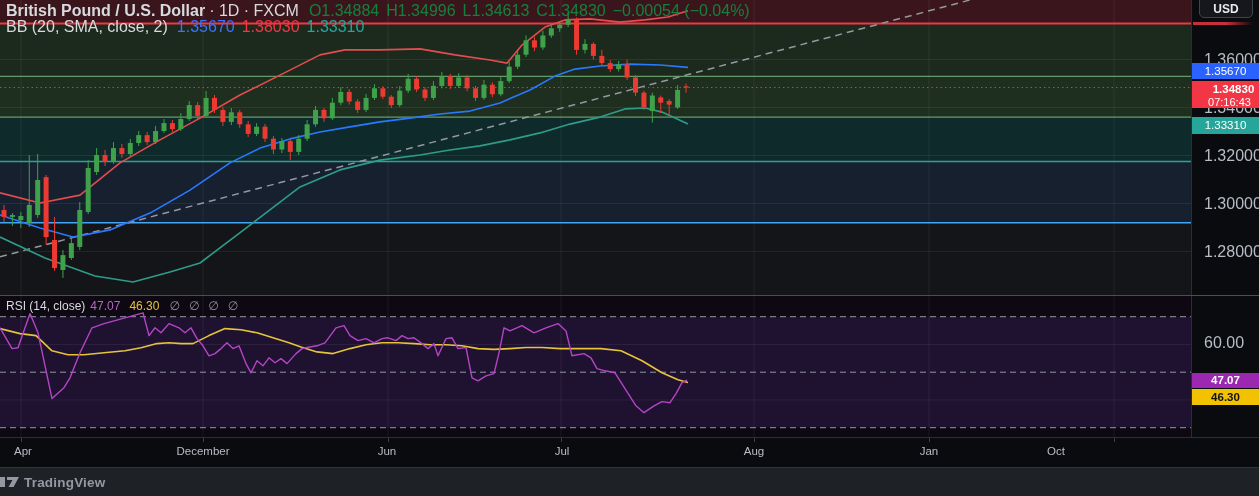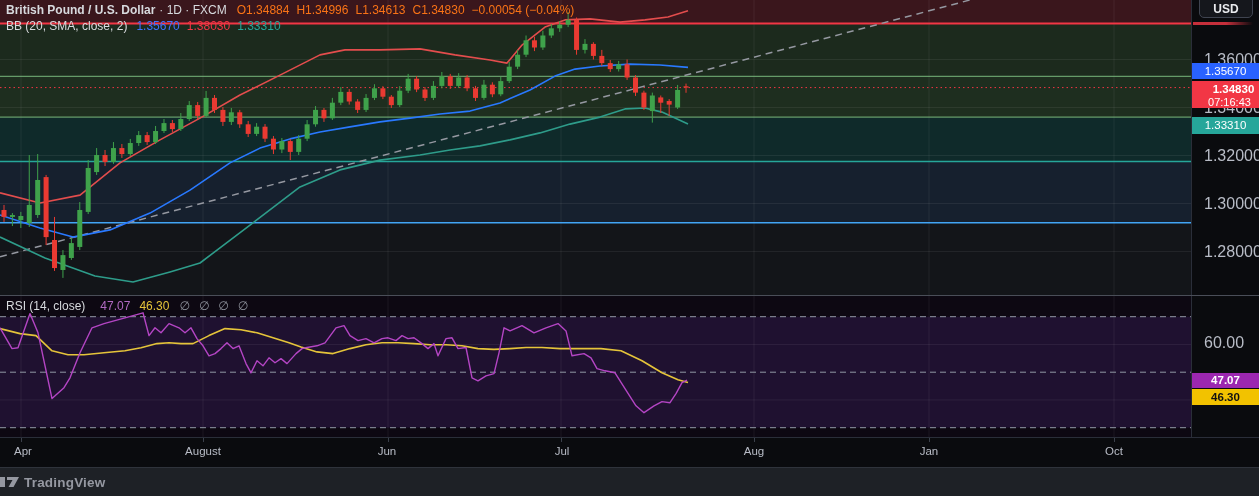--- a/index.html
+++ b/index.html
@@ -12,28 +12,28 @@
   #price-axis{position:absolute;left:1191px;top:0;width:68px;height:437px;
               background:#0a0b0e;border-left:1px solid #2a2e39;box-sizing:border-box;}
   #time-axis{position:absolute;left:0;top:437px;width:1259px;height:30px;
              background:#0a0b0e;border-top:1px solid #2a2e39;box-sizing:border-box;}
   #footer{position:absolute;left:0;top:467px;width:1259px;height:29px;
           background:#1e2126;border-top:1px solid #2f333b;box-sizing:border-box;
           display:flex;align-items:center;}
   .sep{position:absolute;left:0;width:1259px;height:1px;background:#4a4e58;z-index:30;}
   svg{display:block;}
   
-  #legend{position:absolute;left:6px;top:2px;z-index:20;font-size:12px;line-height:15px;white-space:nowrap;}
+  #legend{position:absolute;left:6px;top:2px;z-index:20;font-size:16px;line-height:15px;white-space:nowrap;}
   .lrow{height:16px;display:flex;align-items:center;}
   .ltitle{color:#d7dade;font-weight:700;margin-right:4px;}
   .lsub{color:#d7dade;font-weight:400;margin-right:10px;}
-  .lohlc{color:#f97316;margin-right:7px;}
+  .lohlc{color:#15803d;margin-right:7px;}
   .lbb{color:#d7dade;margin-right:9px;}
   #rsi-legend{position:absolute;left:6px;top:3px;z-index:20;font-size:12px;display:flex;align-items:center;white-space:nowrap;}
-  .rlabel{color:#d7dade;margin-right:15px;}
+  .rlabel{color:#d7dade;margin-right:5px;}
   .rv1{color:#b06ac2;margin-right:9px;}
   .rv2{color:#e5c43a;margin-right:10px;}
   .rempty{color:#8b8f99;margin-right:9px;font-size:12px;}
   
   .pl{position:absolute;left:12px;height:14px;line-height:14px;font-size:16px;color:#b8bcc6;z-index:1;}
   .badge{position:absolute;left:0;width:100%;text-align:center;color:#fff;font-size:11.5px;z-index:5;}
   #badge-bb-basis{top:63px;height:16px;line-height:16px;background:#2962ff;}
   #badge-last{top:81px;height:27px;background:#f23645;font-weight:700;}
   #badge-last .l1{line-height:14px;padding-top:1px;padding-left:16px;}
   #badge-last .l2{line-height:12px;font-weight:400;font-size:11px;padding-left:8px;}
@@ -313,31 +313,31 @@
     <div class="l2">07:16:43</div>
   </div>
   <div class="badge" id="badge-bb-lower">1.33310</div>
   <div class="badge" id="badge-rsi">47.07</div>
   <div class="badge" id="badge-rsi-ma">46.30</div>
 </div>
 
 <div id="time-axis">
     <div class="tlabel" style="left: 23px;">Apr</div>
     <div class="tick" style="left: 21px;"></div>
-    <div class="tlabel" style="left: 203px;">August</div>
+    <div class="tlabel" style="left: 203px;">December</div>
     <div class="tick" style="left: 203px;"></div>
     <div class="tlabel" style="left: 387px;">Jun</div>
     <div class="tick" style="left: 388px;"></div>
     <div class="tlabel" style="left: 562px;">Jul</div>
     <div class="tick" style="left: 561px;"></div>
     <div class="tlabel" style="left: 754px;">Aug</div>
     <div class="tick" style="left: 754px;"></div>
     <div class="tlabel" style="left: 929px;">Jan</div>
     <div class="tick" style="left: 929px;"></div>
-    <div class="tlabel" style="left: 1114px;">Oct</div>
+    <div class="tlabel" style="left: 1056px;">Oct</div>
     <div class="tick" style="left: 1114px;"></div>
   </div>
 
 <div id="footer">
   <div id="brand">
     <svg width="19" height="16" viewBox="0 0 19 16">
       <rect x="0" y="3" width="5" height="10" fill="#9598a1"></rect>
       <polygon points="7,3 19,3 13.5,13 8.5,13 12.5,6 7,6" fill="#9598a1"></polygon>
     </svg>
     <span id="brand-text">TradingView</span>

